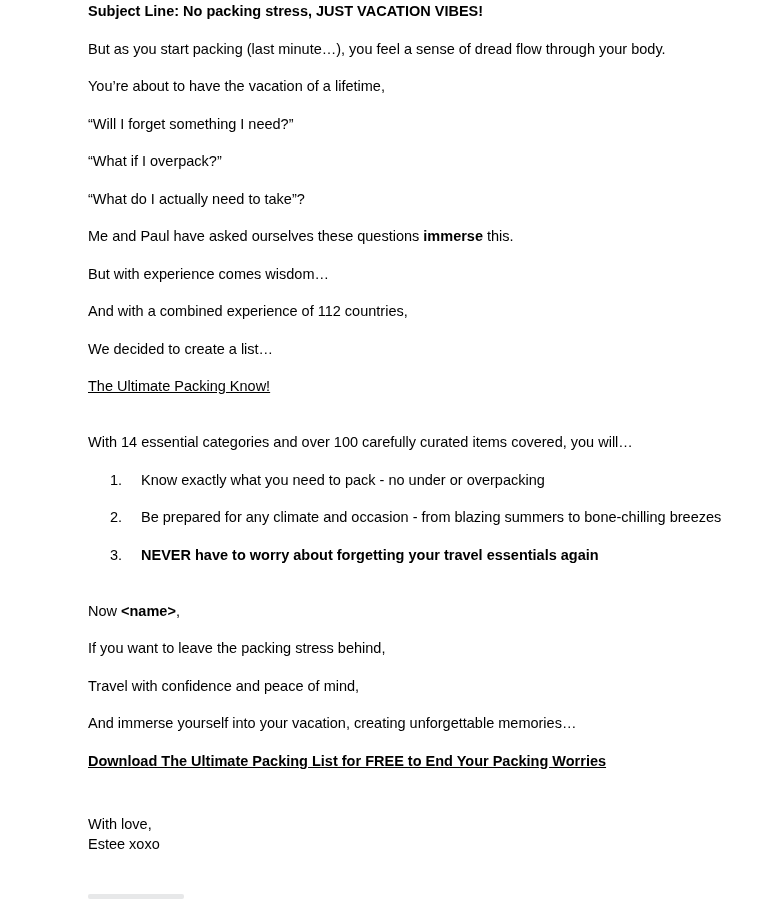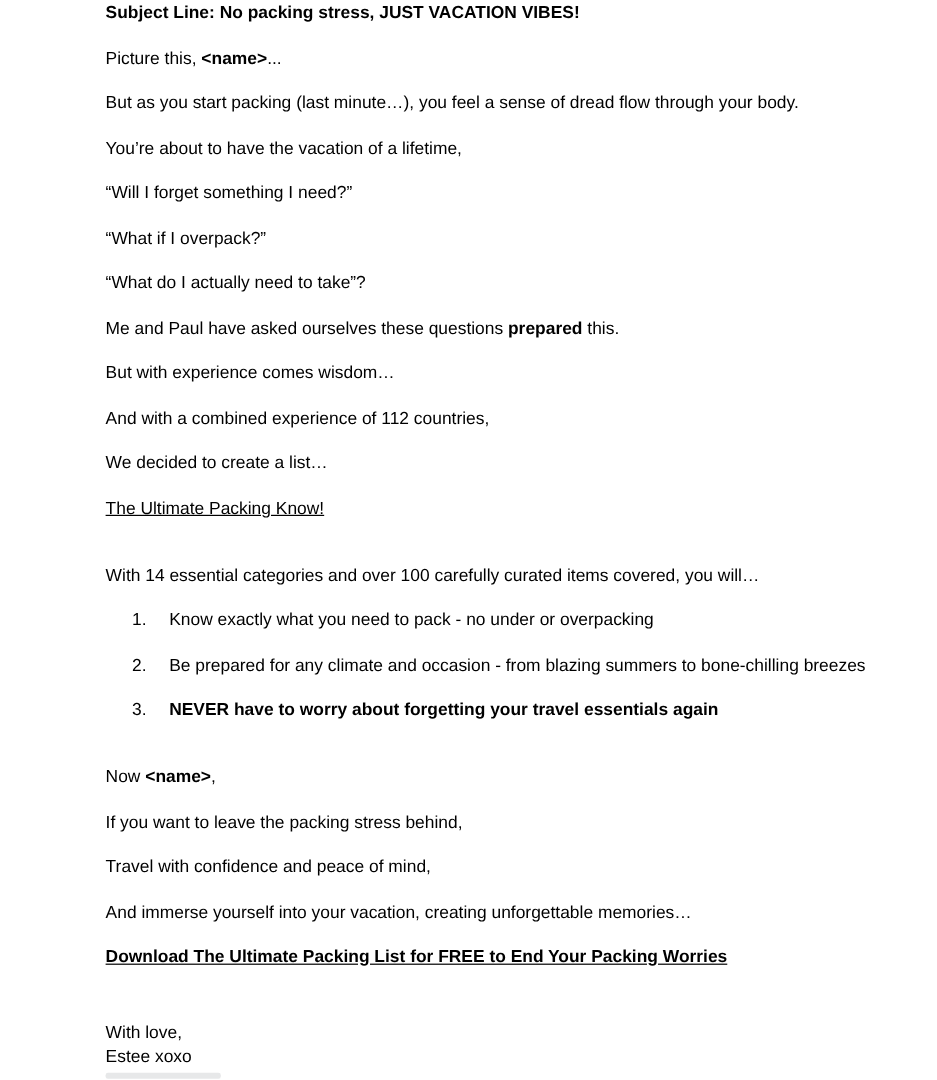--- a/index.html
+++ b/index.html
@@ -42,27 +42,26 @@
     opacity: 0.45;
     border-radius: 2px;
   }
 </style>
 </head>
 <body>
 
 <div class="page">
   <div class="content">
       <p class="para"><span class="b ">Subject Line: No packing stress, JUST VACATION VIBES!</span></p>
-      <p class="para"><span class="">Picture this, </span><span class="b ">&lt;name&gt;</span><span class="">...</span></p>
       <p class="para"><span class="">But as you start packing (last minute…), you feel a sense of dread flow through your body.</span></p>
       <p class="para"><span class="">You’re about to have the vacation of a lifetime,</span></p>
       <p class="para"><span class="">“Will I forget something I need?”</span></p>
       <p class="para"><span class="">“What if I overpack?”</span></p>
       <p class="para"><span class="">“What do I actually need to take”?</span></p>
-      <p class="para"><span class="">Me and Paul have asked ourselves these questions </span><span class="b ">prepared</span><span class=""> this.</span></p>
+      <p class="para"><span class="">Me and Paul have asked ourselves these questions </span><span class="b ">immerse</span><span class=""> this.</span></p>
       <p class="para"><span class="">But with experience comes wisdom…</span></p>
       <p class="para"><span class="">And with a combined experience of 112 countries,</span></p>
       <p class="para"><span class="">We decided to create a list…</span></p>
       <p class="para gap-after"><span class="u">The Ultimate Packing Know!</span></p>
       <p class="para"><span class="">With 14 essential categories and over 100 carefully curated items covered, you will…</span></p>
       <p class="para li"><span class="num">1.</span><span class="">Know exactly what you need to pack - no under or overpacking</span></p>
       <p class="para li"><span class="num">2.</span><span class="">Be prepared for any climate and occasion - from blazing summers to bone-chilling breezes</span></p>
       <p class="para li gap-after"><span class="num">3.</span><span class="b ">NEVER have to worry about forgetting your travel essentials again</span></p>
       <p class="para"><span class="">Now </span><span class="b ">&lt;name&gt;</span><span class="">,</span></p>
       <p class="para"><span class="">If you want to leave the packing stress behind,</span></p>

